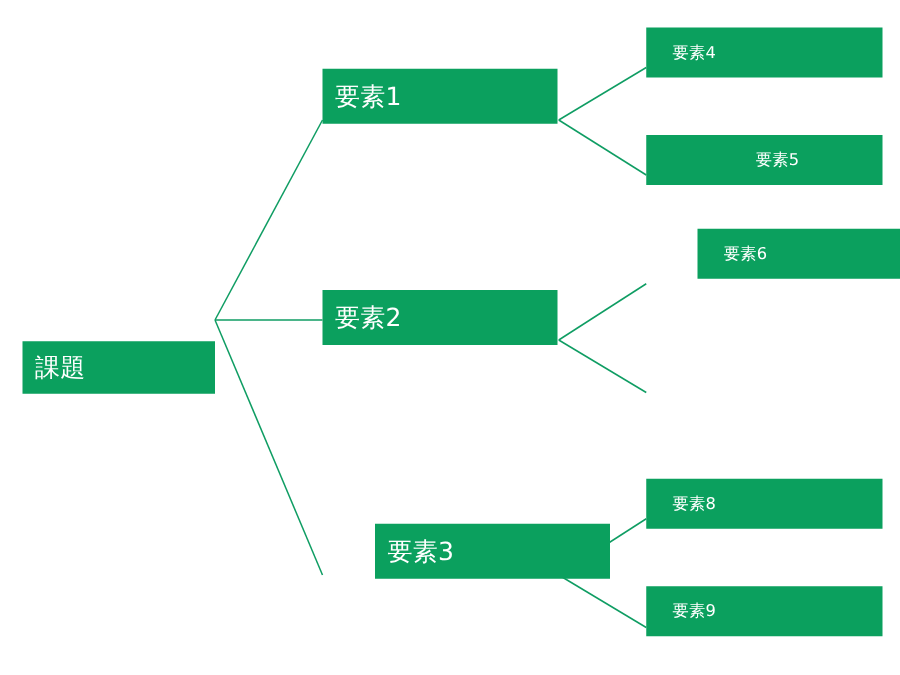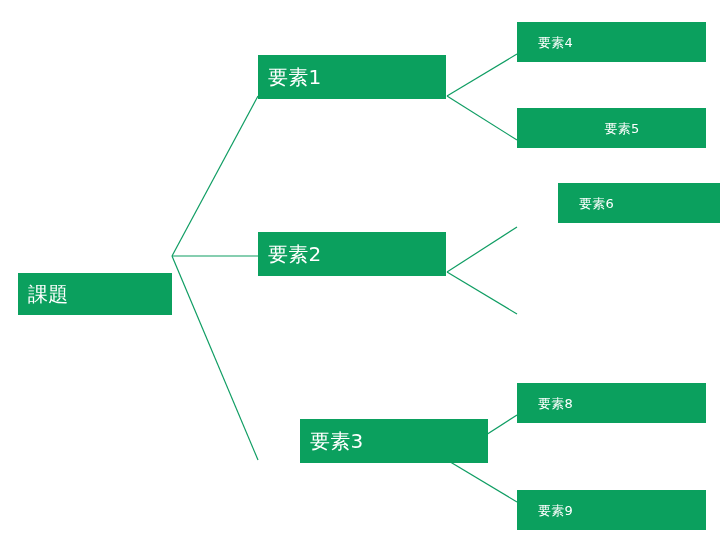--- a/index.html
+++ b/index.html
@@ -59,21 +59,21 @@
     width: 189px;
     height: 40px;
     font-size: 13px;
     padding-left: 21px;
   }
   .node-l3-a { top: 22px; }
   .node-l3-b { top: 108px; justify-content: center; }
   .node-l3-c { top: 183px; margin-left: 41px; }
   .node-l3-d { top: 281px; }
   .node-l3-e { top: 383px; }
-  .node-l3-f { top: 490px; }
+  .node-l3-f { top: 469px; }
   .label {
     pointer-events: none;
   }
 </style>
 </head>
 <body>
 
 <div id="canvas">
 
   <svg id="connectors" viewBox="0 0 720 540" xmlns="http://www.w3.org/2000/svg">

